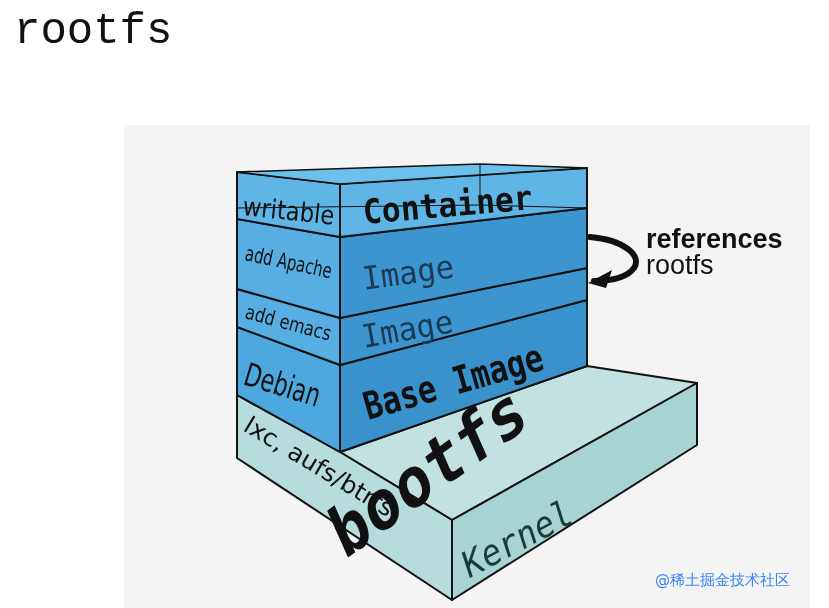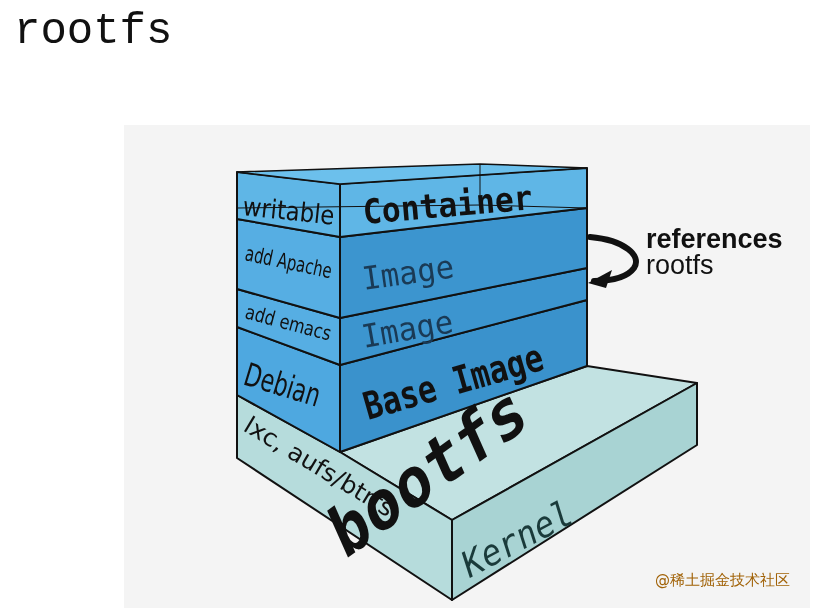--- a/index.html
+++ b/index.html
@@ -1,20 +1,20 @@
 <!DOCTYPE html>
 <html><head>
 <meta charset="utf-8">
 <style>
   html, body { margin: 0; padding: 0; background: #ffffff; }
   body { width: 829px; height: 608px; position: relative; overflow: hidden; font-family: "Liberation Sans", sans-serif; }
   .page-title { position: absolute; left: 14px; top: 6px; font-size: 44px; color: #111; font-family: Liberation Mono, monospace; letter-spacing: 0px; }
   .panel { position: absolute; left: 124px; top: 125px; width: 686px; height: 483px; background: #f4f4f4; }
   svg.diagram { position: absolute; left: 0; top: 0; }
-  .watermark { position: absolute; left: 655px; top: 571px; font-size: 15px; color: #a16207; font-family: "DejaVu Sans", sans-serif; }
+  .watermark { position: absolute; left: 655px; top: 571px; font-size: 15px; color: #3b82f6; font-family: "DejaVu Sans", sans-serif; }
   .ref-label { position: absolute; left: 646px; font-size: 27px; color: #111; font-family: "Liberation Sans", sans-serif; line-height: 1; }
 </style>
 </head>
 <body>
 
 <div class="page-title">rootfs</div>
 
 <div class="panel"></div>
 
 <svg class="diagram" width="829" height="608" viewBox="0 0 829 608" xmlns="http://www.w3.org/2000/svg">

